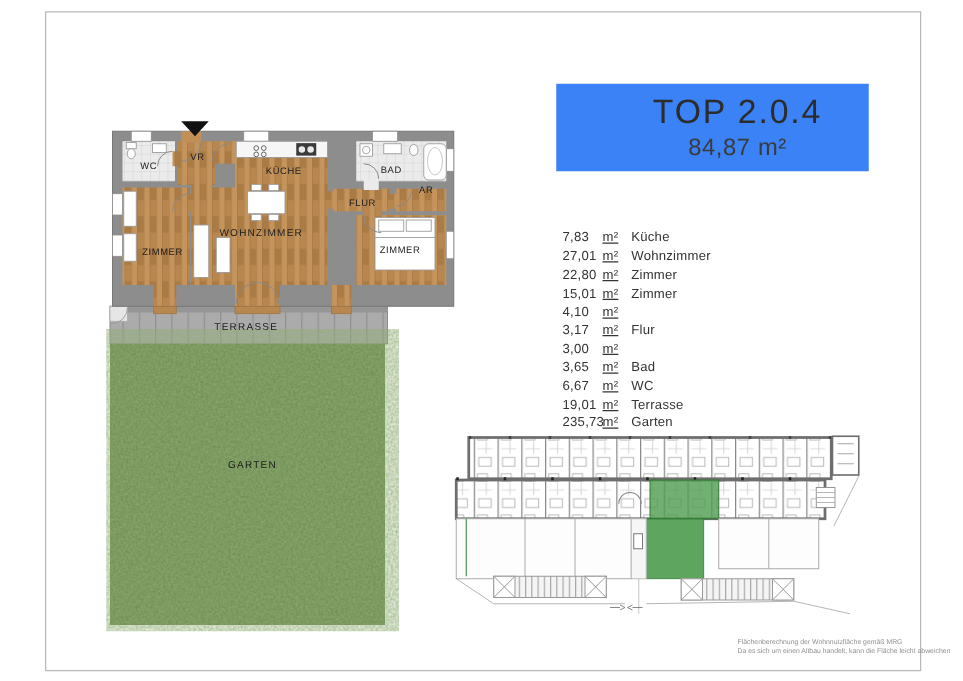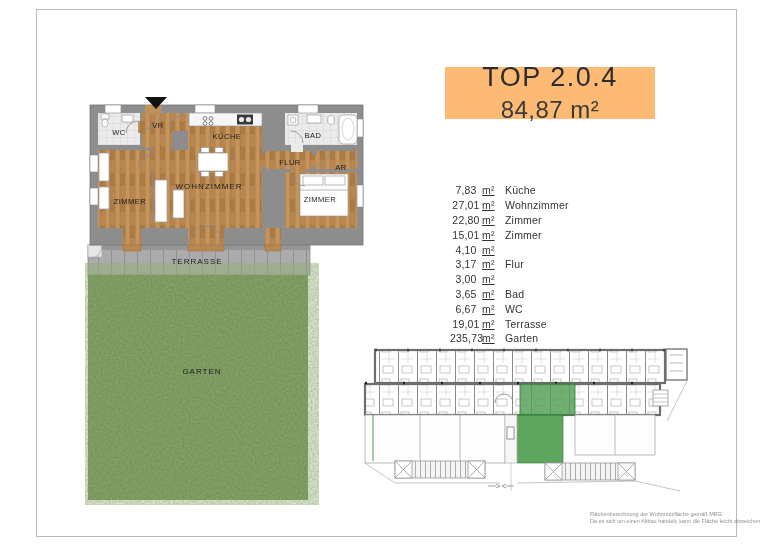--- a/index.html
+++ b/index.html
@@ -8,30 +8,30 @@
   .frame{position:absolute;left:36px;top:9px;width:699px;height:526px;border:1px solid #b9b9b9;}
 
   
   .floorplan{position:absolute;left:85px;top:95px;width:295px;height:410px;}
   .floorplan svg{position:absolute;left:0;top:0;}
   .lbl{position:absolute;text-align:center;color:#1b1b1b;font-size:7.5px;letter-spacing:.5px;
        line-height:9px;white-space:nowrap;}
   .lbl.big{font-size:8px;letter-spacing:1px;}
 
   
-  .titlebox{position:absolute;left:445px;top:67px;width:210px;height:52px;background:#fdba74;
-            display:flex;flex-direction:column;align-items:center;justify-content:center;}
+  .titlebox{position:absolute;left:445px;top:67px;width:210px;height:70px;background:#3b82f6;
+            display:flex;flex-direction:column;align-items:center;justify-content:center;padding-left:40px;}
   .titlebox .t1{font-size:27px;letter-spacing:1.5px;color:#2c2c2c;}
-  .titlebox .t2{font-size:24px;letter-spacing:.5px;color:#3a3a3a;margin-top:3px;}
+  .titlebox .t2{font-size:19px;letter-spacing:.5px;color:#3a3a3a;margin-top:3px;}
 
   
   .roomlist{position:absolute;left:450px;top:183px;width:230px;color:#333;font-size:10.5px;
             letter-spacing:.2px;}
   .roomlist .row{display:flex;height:14.8px;align-items:center;}
-  .roomlist .a{width:32px;text-align:center;}
+  .roomlist .a{width:32px;}
   .roomlist .u{width:23px;text-decoration:underline;}
   .roomlist .n{flex:1;}
 
   
   .siteplan{position:absolute;left:360px;top:343px;width:330px;height:155px;}
 
   
   .footnote{position:absolute;left:590px;top:511px;font-size:5.5px;line-height:7px;color:#8f8f8f;}
 </style>
 </head>
@@ -174,21 +174,21 @@
       </g>
 
       <polygon points="60,2 82,2 71,14" fill="#111"></polygon>
     </svg>
 
     <div class="lbl" style="left:22px;top:33px;width:24px;">WC</div>
     <div class="lbl" style="left:63px;top:26px;width:20px;">VR</div>
     <div class="lbl" style="left:112px;top:37px;width:60px;">KÜCHE</div>
     <div class="lbl" style="left:213px;top:36px;width:30px;">BAD</div>
     <div class="lbl" style="left:185px;top:63px;width:40px;">FLUR</div>
-    <div class="lbl" style="left:246px;top:68px;width:20px;">AR</div>
+    <div class="lbl" style="left:246px;top:52px;width:20px;">AR</div>
     <div class="lbl" style="left:20px;top:102px;width:50px;">ZIMMER</div>
     <div class="lbl big" style="left:79px;top:87px;width:90px;">WOHNZIMMER</div>
     <div class="lbl" style="left:210px;top:100px;width:50px;">ZIMMER</div>
     <div class="lbl big" style="left:62px;top:162px;width:100px;">TERRASSE</div>
     <div class="lbl big" style="left:67px;top:272px;width:100px;">GARTEN</div>
   </div>
 
   <div class="titlebox">
     <div class="t1">TOP 2.0.4</div>
     <div class="t2">84,87 m²</div>

